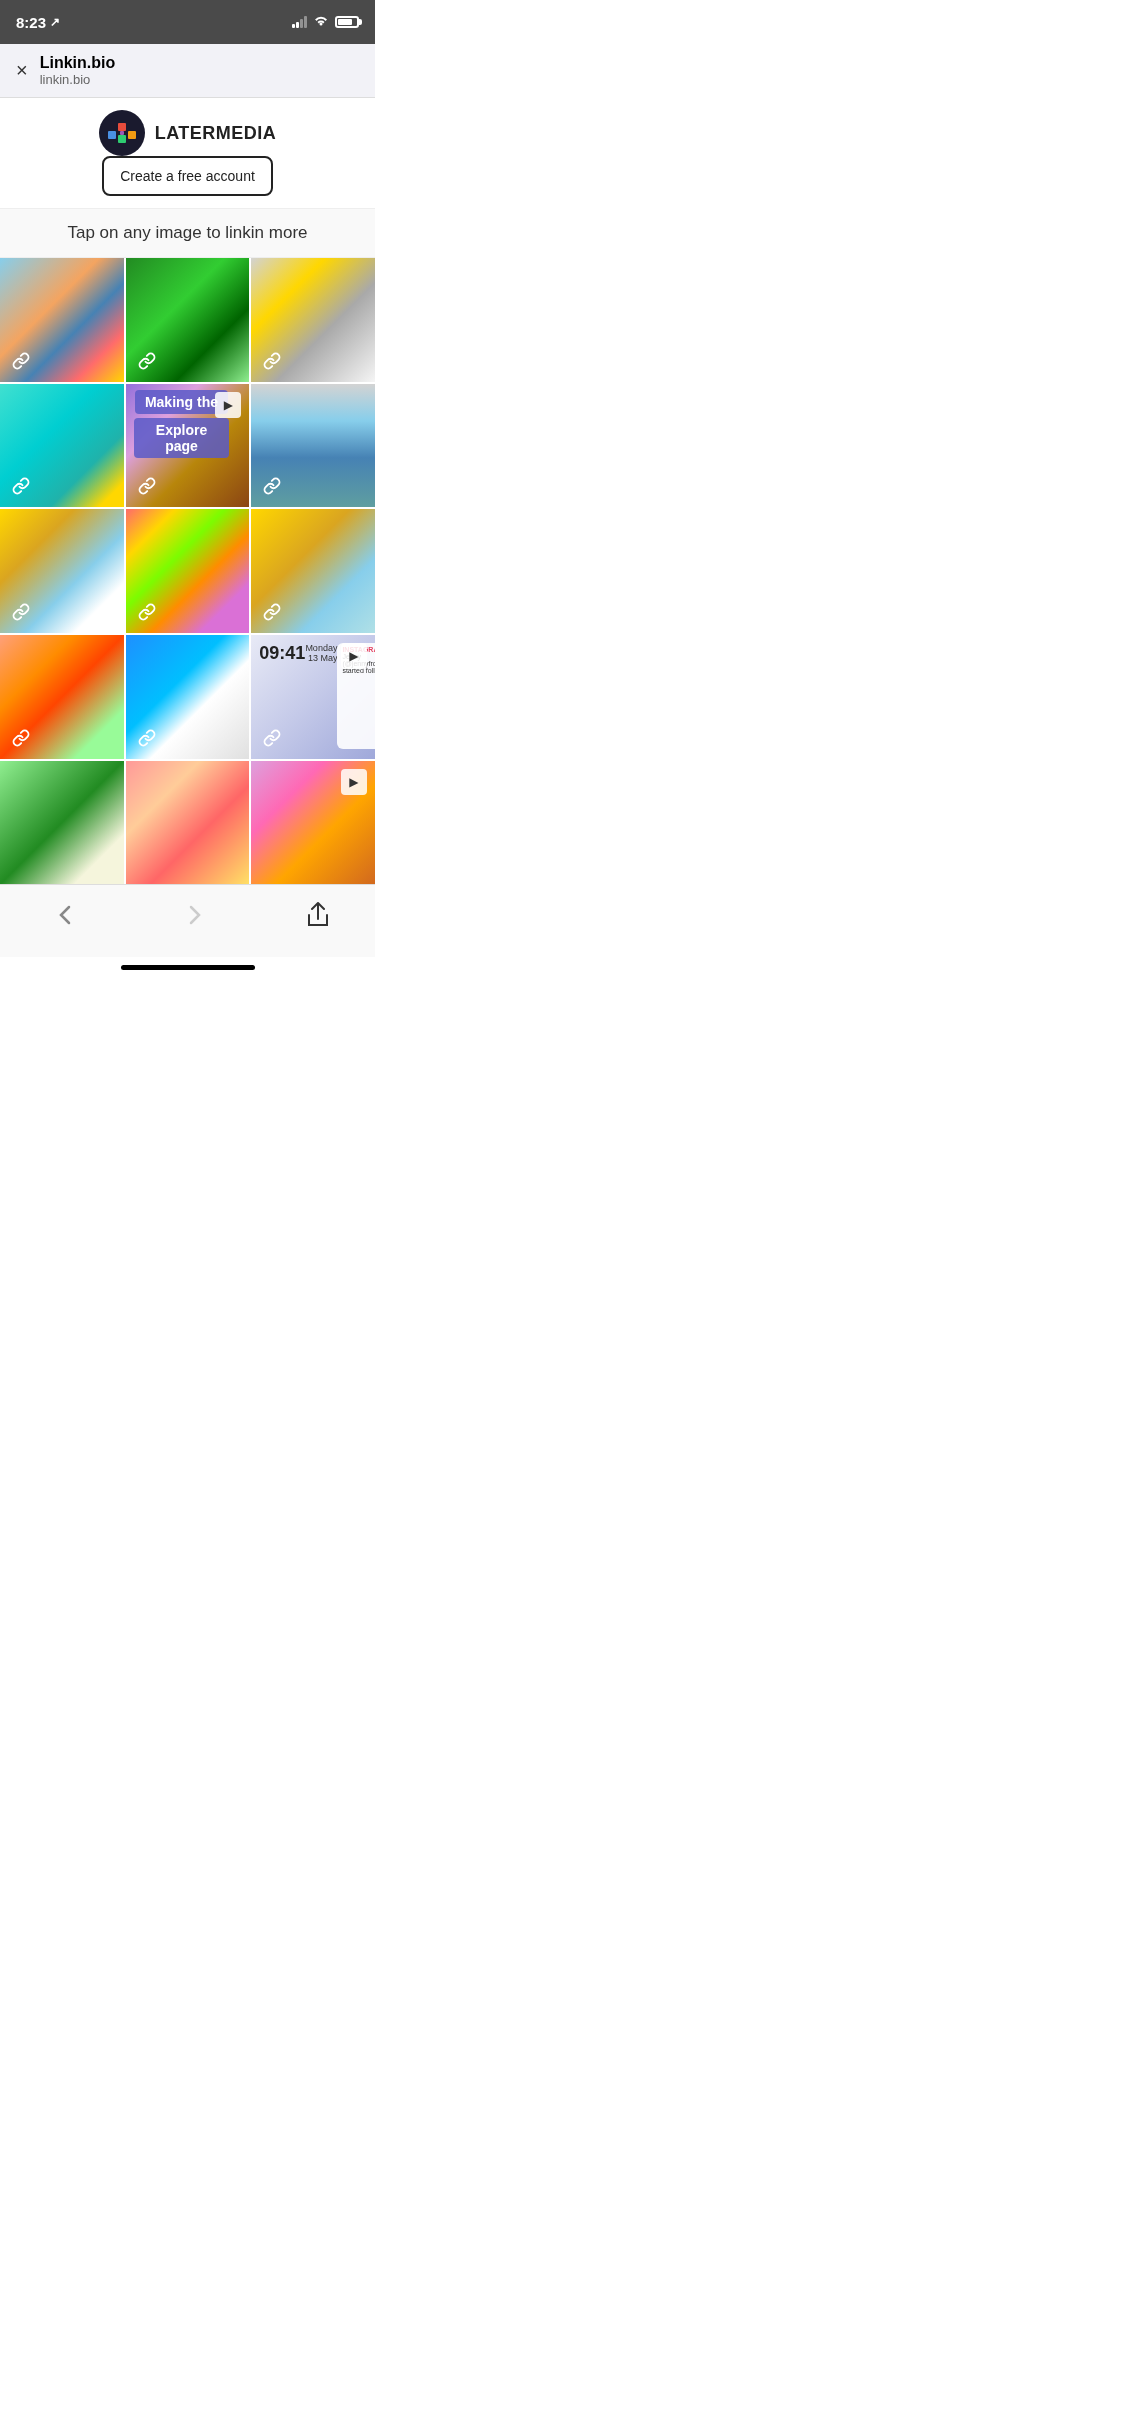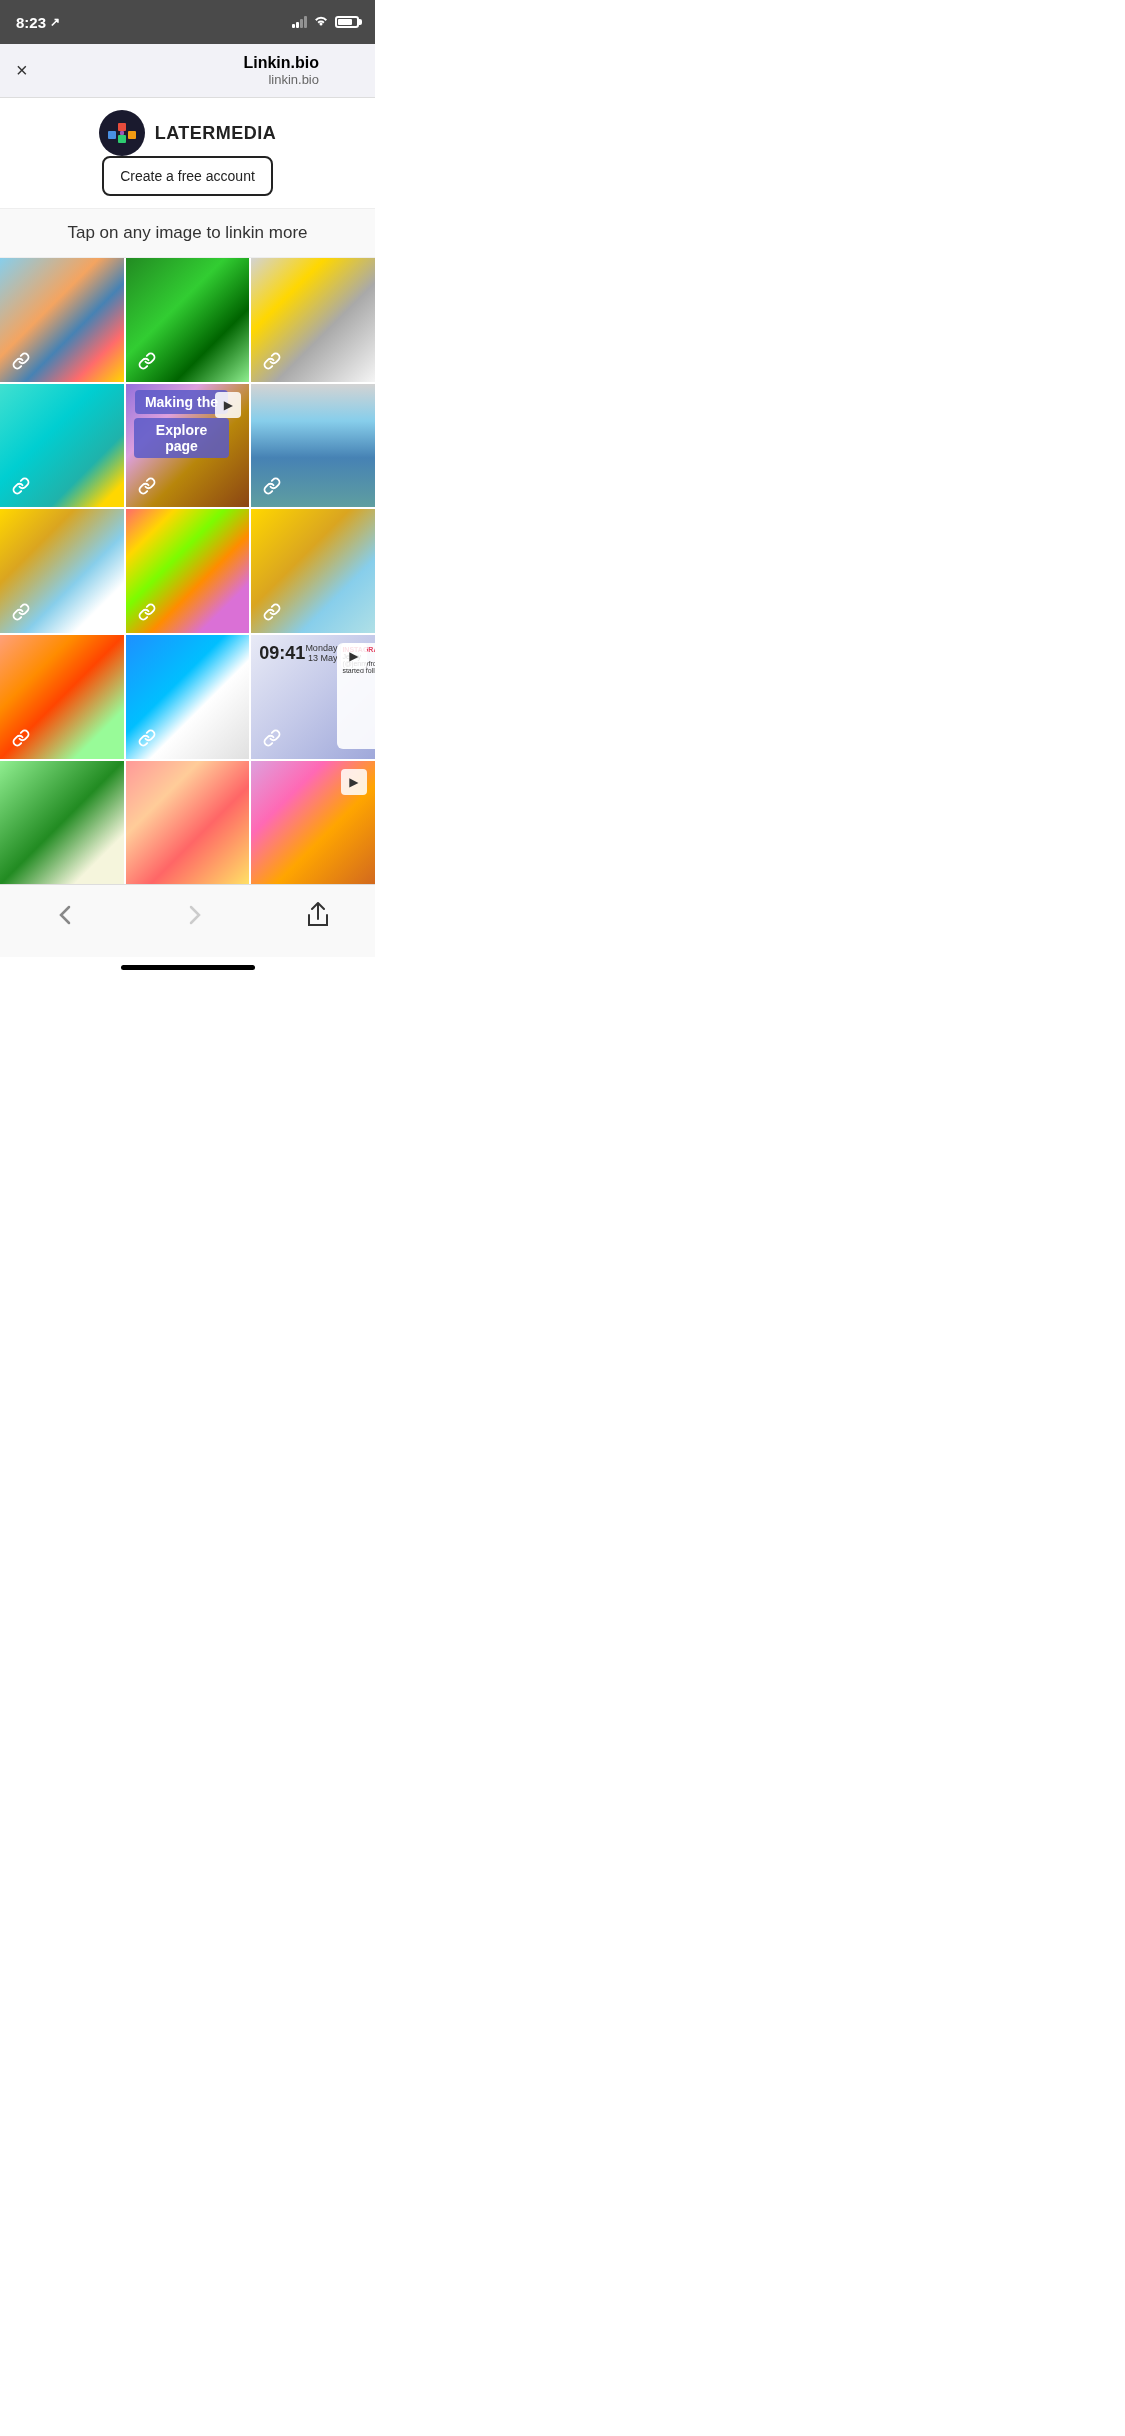--- a/index.html
+++ b/index.html
@@ -91,21 +91,21 @@
       border-bottom: 1px solid #ddd;
     }
     .browser-close {
       font-size: 20px;
       color: #333;
       cursor: pointer;
       font-weight: 300;
     }
     .browser-url {
       flex: 1;
-      text-align: right;
+      text-align: left;
     }
     .browser-url-title {
       font-size: 16px;
       font-weight: 600;
       color: #000;
     }
     .browser-url-sub {
       font-size: 13px;
       color: #666;
     }

